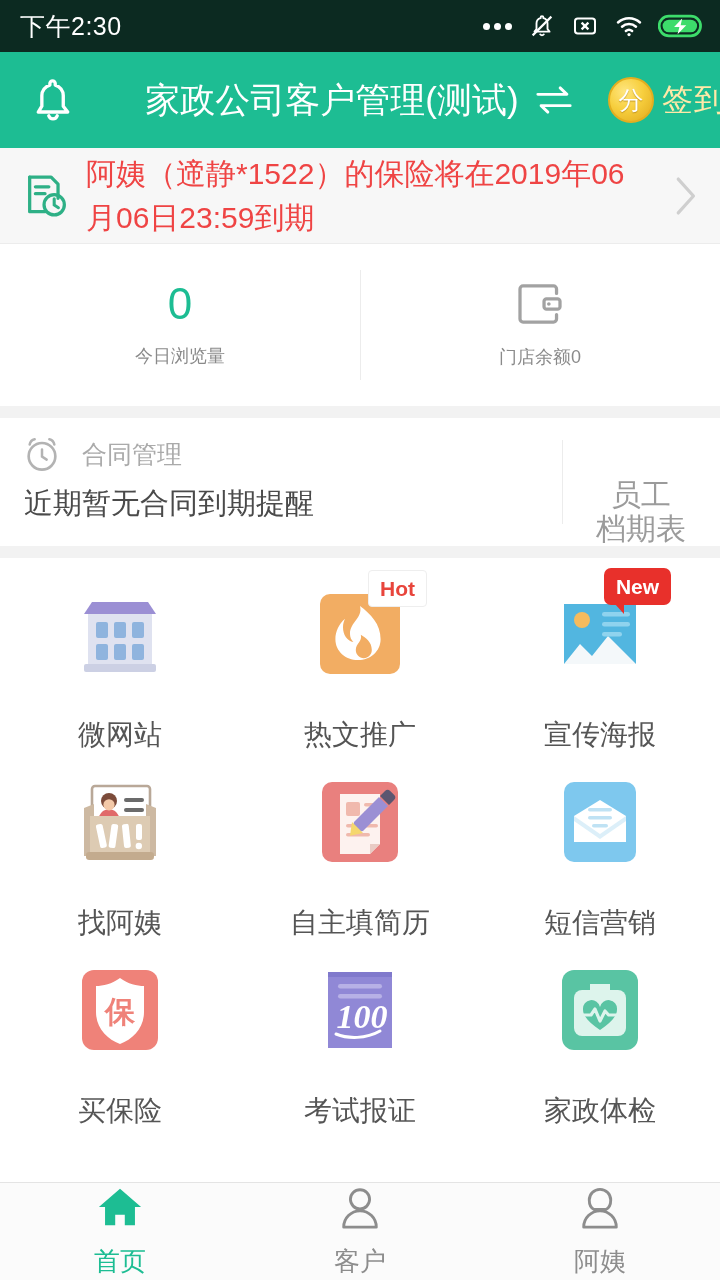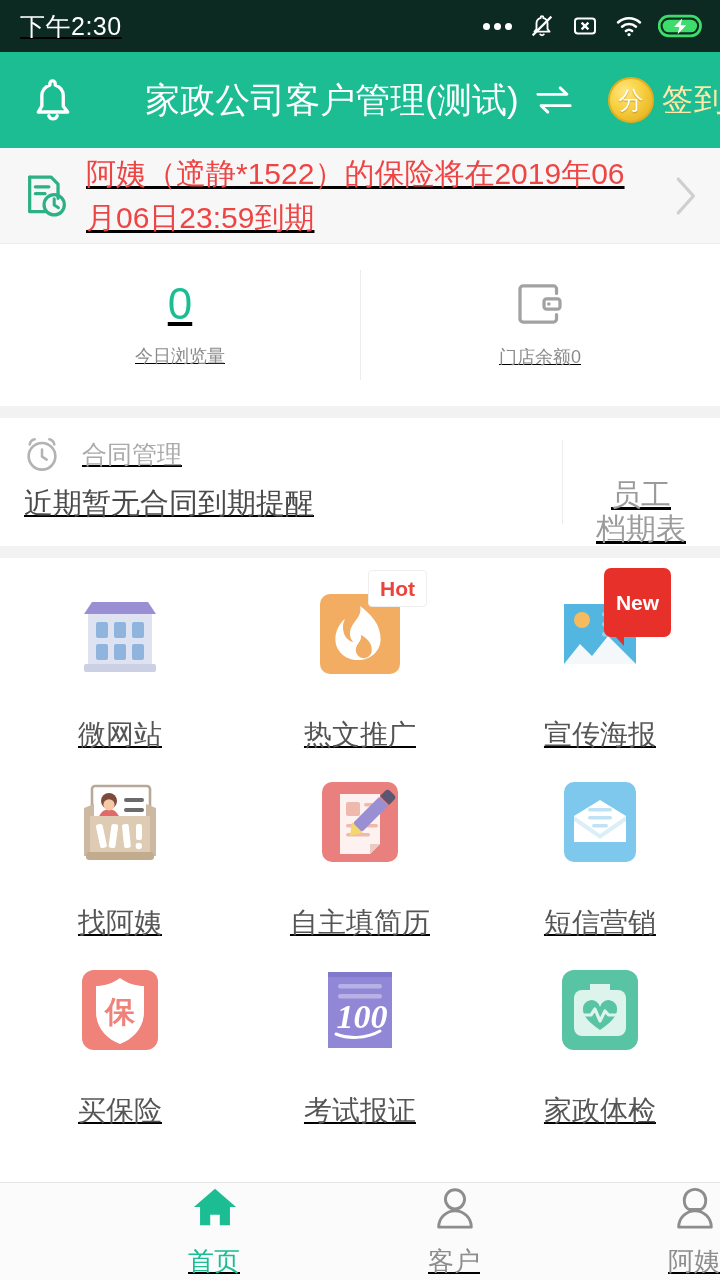--- a/index.html
+++ b/index.html
@@ -2,21 +2,21 @@
 <html><head>
 <meta charset="utf-8">
 <style>
   * { box-sizing: border-box; margin: 0; padding: 0; }
   html, body {
     width: 720px; height: 1280px;
     font-family: "Liberation Sans", "DejaVu Sans", sans-serif;
     background: #f2f2f2;
     overflow: hidden;
   }
-  #app { width: 720px; height: 1280px; position: relative; display: flex; flex-direction: column; text-decoration: underline; }
+  #app { width: 720px; height: 1280px; position: relative; display: flex; flex-direction: column; }
 
   
   .statusbar {
     height: 52px; background: #0c2a21; color: #ffffff;
     display: flex; align-items: center; justify-content: space-between;
     padding: 0 16px 0 20px; flex: 0 0 52px;
   }
   .status-time { font-size: 25px; letter-spacing: .5px; }
   .status-icons { display: flex; align-items: center; gap: 13px; }
   .dots { display: flex; gap: 4px; align-items: flex-end; margin-right: 2px; }
@@ -102,35 +102,35 @@
   .app-label { margin-top: 28px; color: #555555; font-size: 28px; }
   .badge {
     position: absolute; font-size: 21px; line-height: 1; z-index: 3;
   }
   .badge-hot {
     top: -10px; left: 62px; background: #ffffff; color: #e8453c;
     border: 1px solid #eeeeee; border-radius: 4px; padding: 7px 11px; font-weight: bold;
   }
   .badge-new {
     top: -12px; left: 58px; background: #e8302b; color: #ffffff;
-    border-radius: 7px; padding: 24px 12px; font-weight: bold;
+    border-radius: 7px; padding: 8px 12px; font-weight: bold;
   }
   .badge-new::after {
     content: ""; position: absolute; left: 10px; bottom: -9px;
     border-left: 10px solid transparent; border-right: 0 solid transparent;
     border-top: 11px solid #e8302b;
   }
 
   
   .tabbar {
     flex: 0 0 98px; background: #fbfbfb; border-top: 1px solid #e4e4e4;
     display: flex; align-items: center;
   }
   .tab {
-    flex: 1; display: flex; flex-direction: column; align-items: flex-end;
+    flex: 1; display: flex; flex-direction: column; align-items: center;
     justify-content: center; gap: 14px;
   }
   .tab-label { font-size: 26px; color: #8d8d8d; }
   .tab.active .tab-label { color: #1dbd93; }
 </style>
 </head>
 <body>
 
 <div id="app">
 

